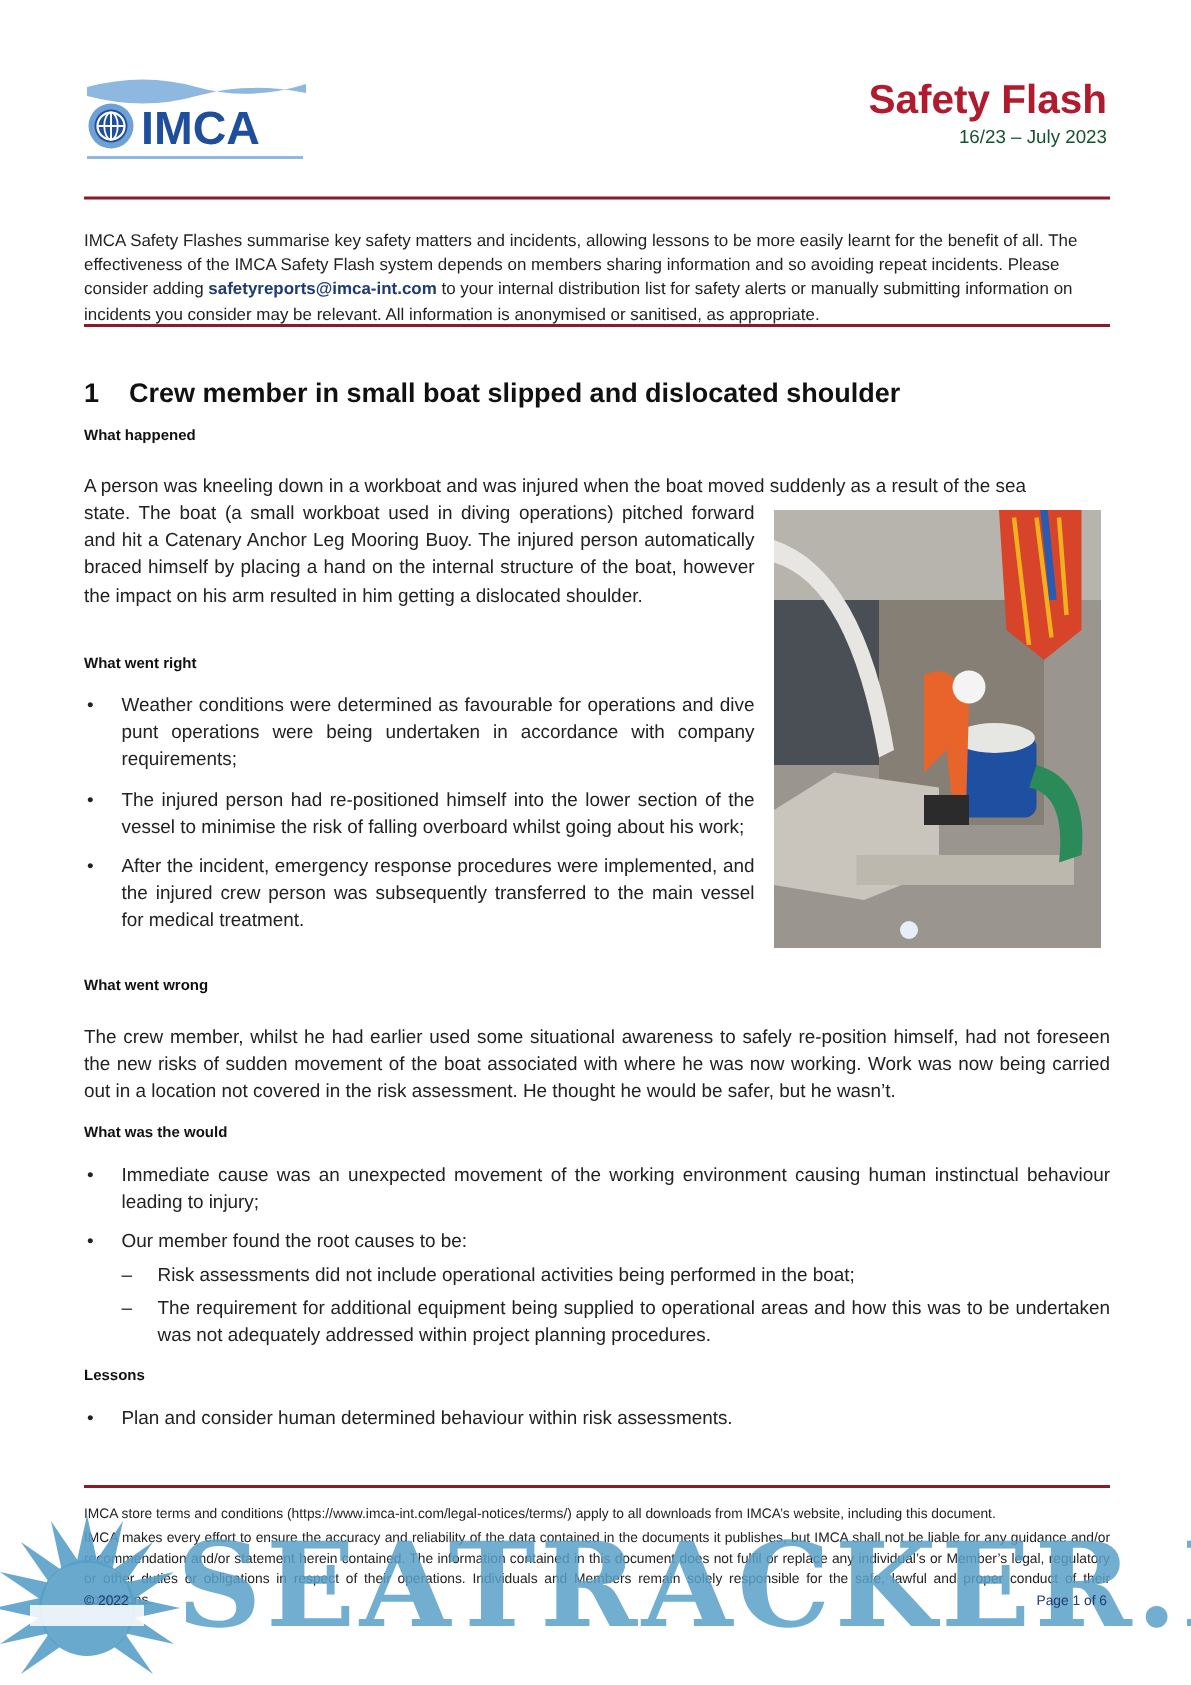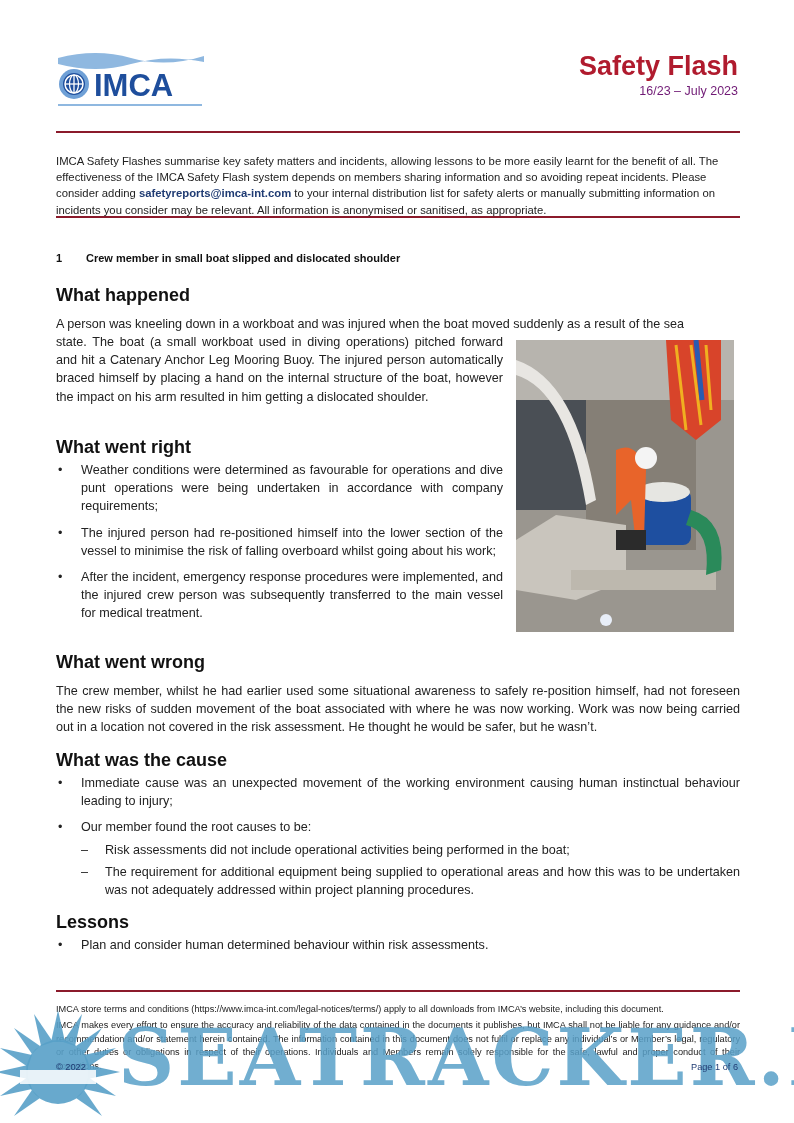--- a/index.html
+++ b/index.html
@@ -4,32 +4,32 @@
 <style>
   html, body { margin:0; padding:0; background:#ffffff; }
   body { width:794px; height:1123px; position:relative; overflow:hidden;
          font-family:"Liberation Sans", "DejaVu Sans", sans-serif; color:#1a1a1a; }
   .page { position:absolute; left:0; top:0; width:794px; height:789px; }
 
   
   .logo { position:absolute; left:56px; top:50px; width:150px; height:58px; }
   .title-block { position:absolute; right:56px; top:52px; text-align:right; }
   .sf-title { font-size:27px; font-weight:bold; color:#b01b2e; line-height:28px; }
-  .sf-sub { font-size:12.5px; color:#701a75; margin-top:4px;text-align:right; }
+  .sf-sub { font-size:12.5px; color:#14532d; margin-top:4px;text-align:right; }
 
   .rule { position:absolute; left:56px; width:684px; height:2px; background:#8b1a2b; }
 
   .intro { position:absolute; left:56px; top:153px; width:684px; font-size:11.3px; line-height:16.2px; color:#222; }
   .intro .email { color:#1f3b73; font-weight:bold; }
 
   
-  .sec-heading { position:absolute; left:56px; top:252px; font-size:11px; font-weight:bold; color:#111; }
+  .sec-heading { position:absolute; left:56px; top:252px; font-size:18px; font-weight:bold; color:#111; }
   .sec-heading .num { display:inline-block; width:30px; }
 
-  .sub { position:absolute; left:56px; font-size:18px; font-weight:bold; color:#111; }
+  .sub { position:absolute; left:56px; font-size:10px; font-weight:bold; color:#111; }
   .para { position:absolute; left:56px; font-size:12.6px; line-height:18.2px; text-align:justify; color:#222; }
 
   .photo { position:absolute; left:516px; top:340px; width:218px; height:292px; overflow:hidden; background:#8e8b84; }
 
   .bullets { position:absolute; left:56px; margin:0; padding:0; list-style:none; font-size:12.6px; line-height:18.2px; color:#222; }
   .bullets li { position:relative; padding-left:25px; text-align:justify; margin-bottom:8px; }
   .bullets li .dot { position:absolute; left:2px; top:0; }
   .sub-list { list-style:none; margin:4px 0 0 0; padding:0; }
   .sub-list li { padding-left:24px; margin-bottom:4px; }
   .sub-list li .dot { left:0; }
@@ -109,21 +109,21 @@
   <div class="sub" style="top:437px;">What went right</div>
   <ul class="bullets" style="top:461px; width:447px;">
     <li><span class="dot">•</span><span>Weather conditions were determined as favourable for operations and dive punt operations were being undertaken in accordance with company requirements;</span></li>
     <li><span class="dot">•</span><span>The injured person had re-positioned himself into the lower section of the vessel to minimise the risk of falling overboard whilst going about his work;</span></li>
     <li><span class="dot">•</span><span>After the incident, emergency response procedures were implemented, and the injured crew person was subsequently transferred to the main vessel for medical treatment.</span></li>
   </ul>
 
   <div class="sub" style="top:652px;">What went wrong</div>
   <div class="para" style="top:682px; width:684px;">The crew member, whilst he had earlier used some situational awareness to safely re-position himself, had not foreseen the new risks of sudden movement of the boat associated with where he was now working. Work was now being carried out in a location not covered in the risk assessment. He thought he would be safer, but he wasn’t.</div>
 
-  <div class="sub" style="top:750px;">What was the cause</div>
+  <div class="sub" style="top:750px;">What was the would</div>
   <ul class="bullets" style="top:774px; width:684px;">
     <li><span class="dot">•</span><span>Immediate cause was an unexpected movement of the working environment causing human instinctual behaviour leading to injury;</span></li>
     <li><span class="dot">•</span><span>Our member found the root causes to be:</span>
       <ul class="sub-list">
         <li style="position:relative;"><span class="dot" style="position:absolute;left:0;">–</span><span>Risk assessments did not include operational activities being performed in the boat;</span></li>
         <li style="position:relative;"><span class="dot" style="position:absolute;left:0;">–</span><span>The requirement for additional equipment being supplied to operational areas and how this was to be undertaken was not adequately addressed within project planning procedures.</span></li>
       </ul>
     </li>
   </ul>
 

